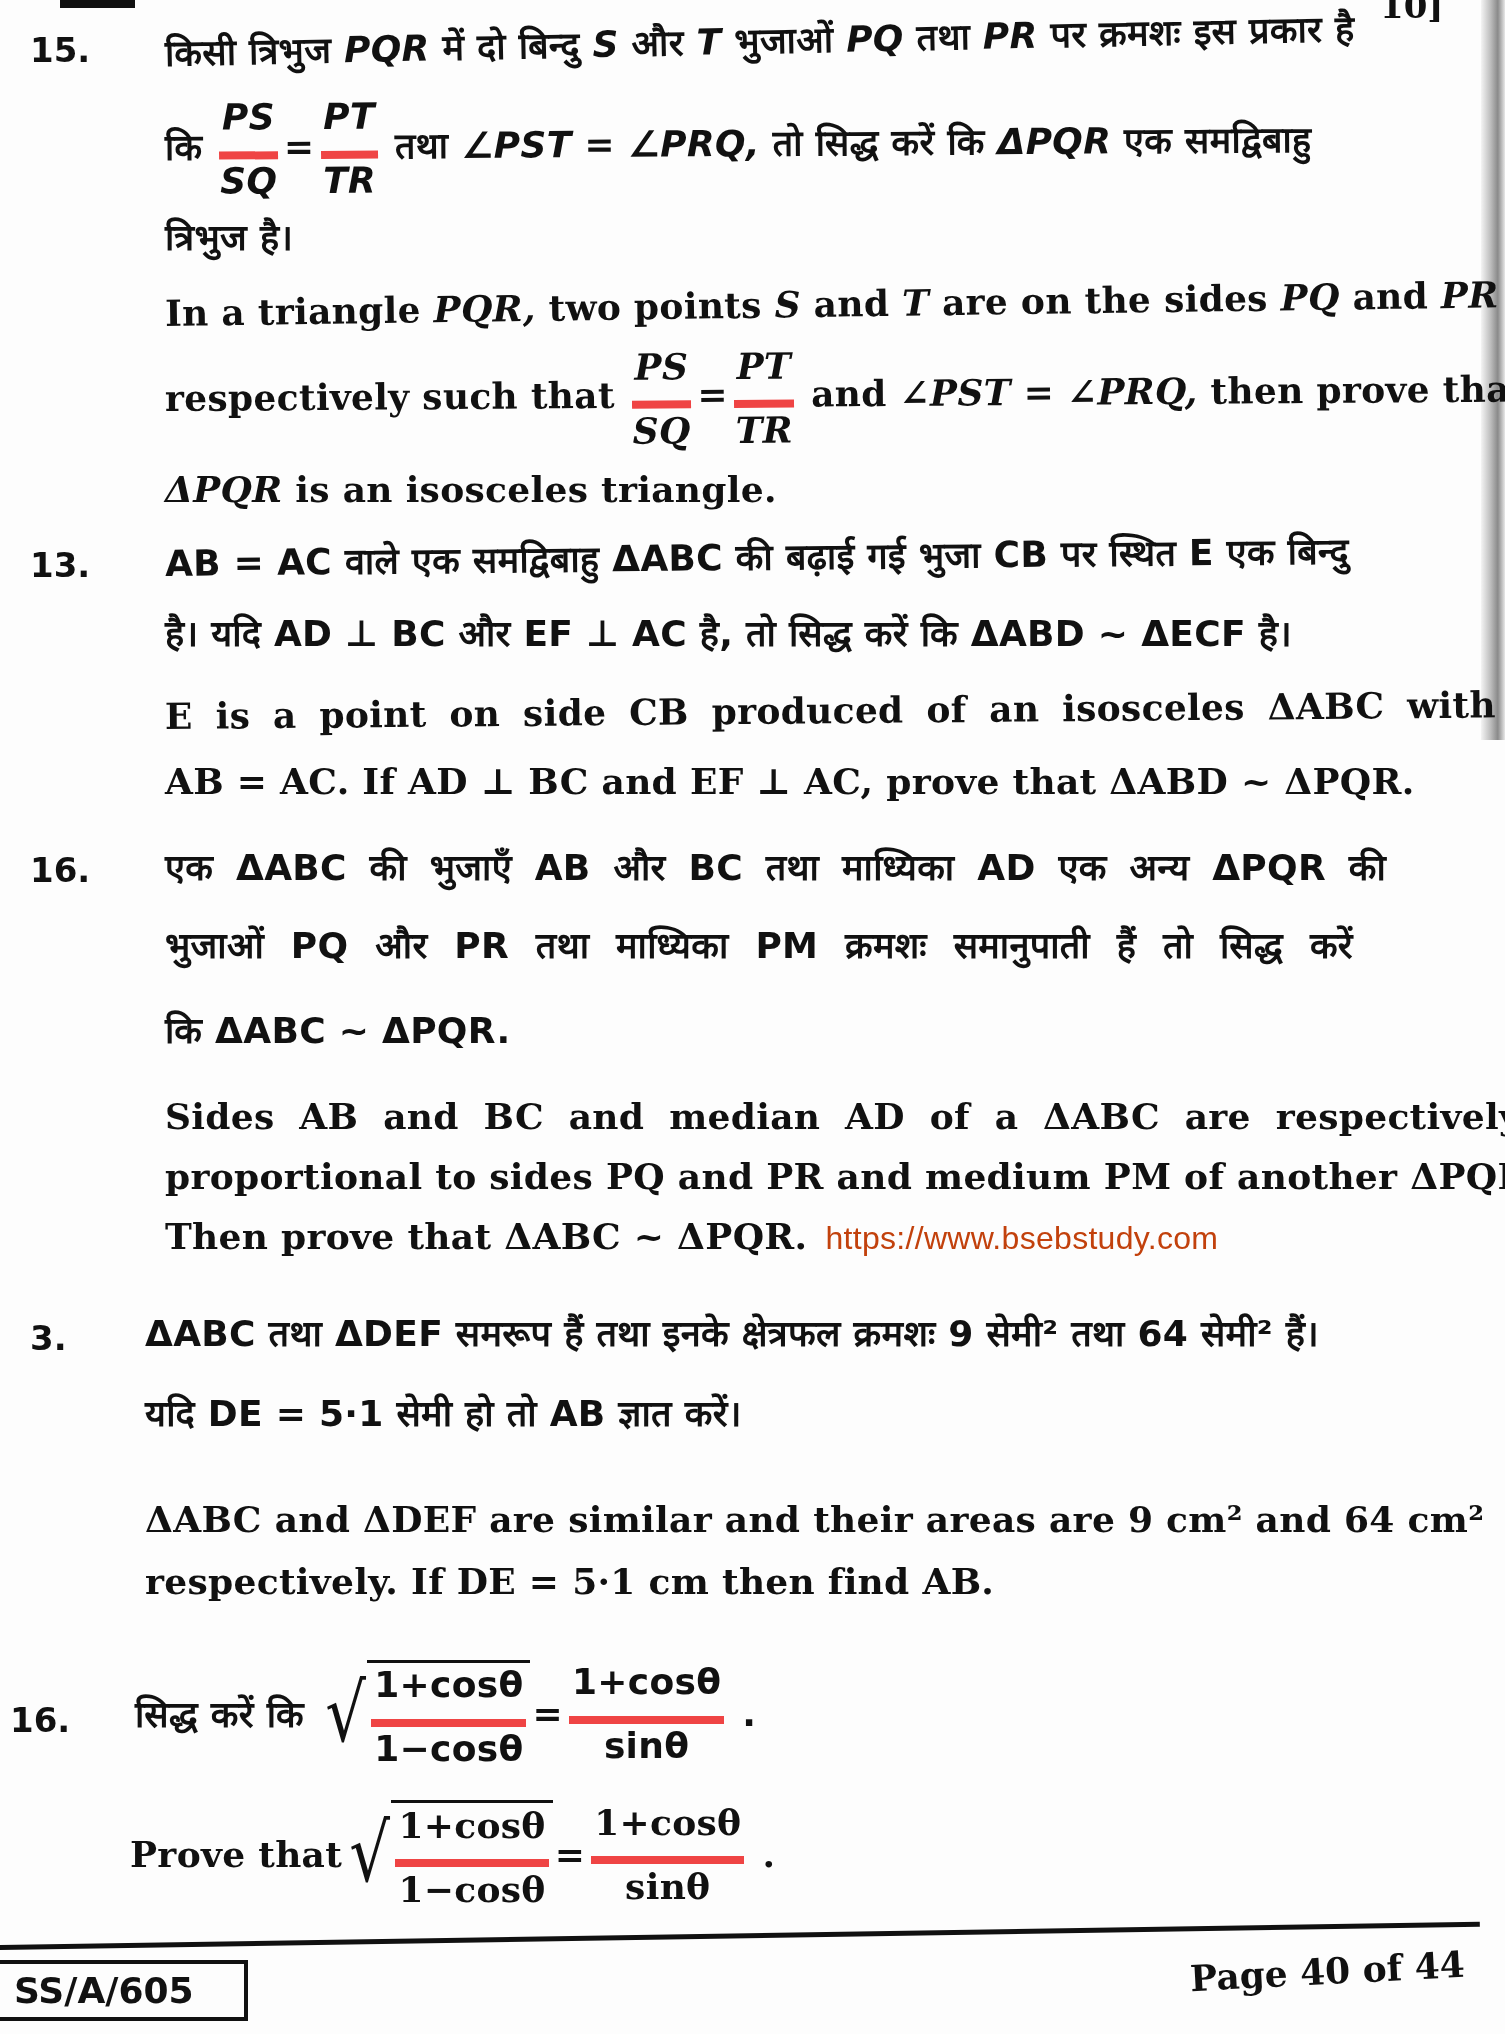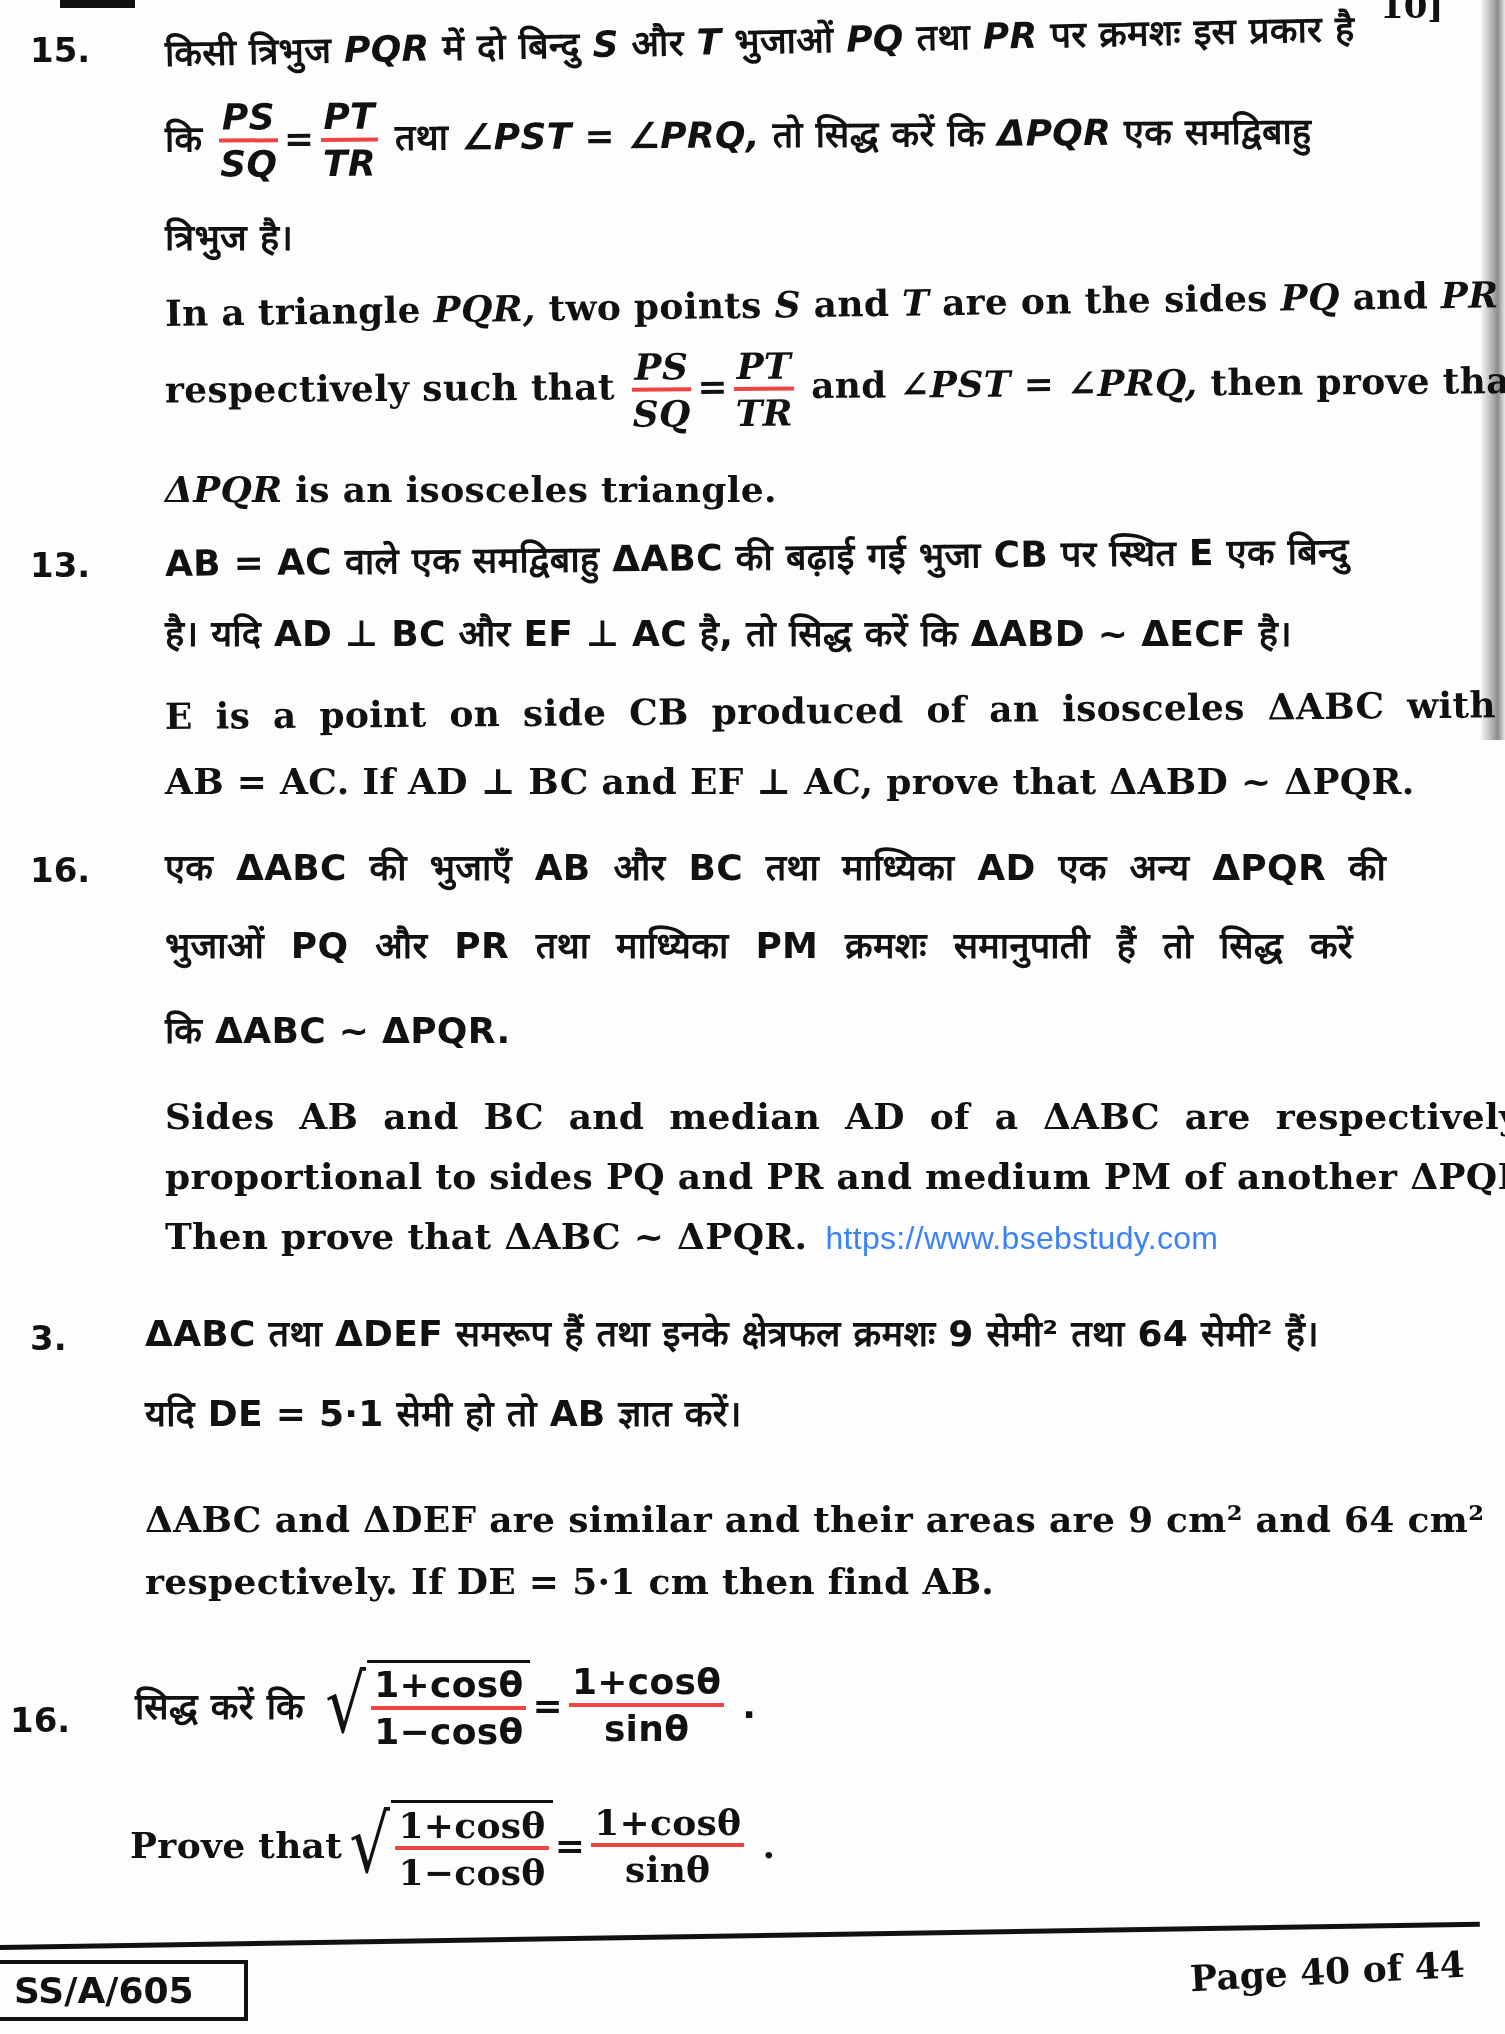--- a/index.html
+++ b/index.html
@@ -12,27 +12,27 @@
   .right-edge { position:absolute; right:0; top:0; width:24px; height:740px;
     background:linear-gradient(90deg,#f4f4f4 0%, #bdbdbd 40%, #8a8a8a 70%, #e8e8e8 100%); }
   .marks-corner { position:absolute; left:1380px; top:-14px; font-size:34px; font-weight:bold; }
   .q { position:absolute; left:0; width:1460px; }
   .qnum { position:absolute; left:30px; font-size:34px; font-weight:bold; font-family:"DejaVu Sans", sans-serif; }
   .line { position:absolute; left:165px; font-size:36px; font-weight:bold; white-space:nowrap; letter-spacing:0.3px; }
   .hi { font-family:"DejaVu Sans", sans-serif; }
   .en { font-family:"DejaVu Serif", serif; }
   i.m { font-style:italic; }
   .frac { display:inline-flex; flex-direction:column; align-items:center; vertical-align:middle; margin:0 4px; line-height:1; }
-  .frac .num { border-bottom:4px solid #ef4444; padding:0 3px 3px; font-style:italic; }
+  .frac .num { border-bottom:8px solid #ef4444; padding:0 3px 16px; font-style:italic; }
   .frac .den { padding-top:4px; font-style:italic; }
   .eq { margin:0 2px; }
   .sqrt { display:inline-flex; align-items:center; vertical-align:middle; }
   .sqrt .rad { font-size:80px; font-weight:normal; line-height:1; transform:scaleX(0.8); margin-right:-4px; }
   .sqrt .under { border-top:3px solid #111; padding-top:4px; }
-  .url { font-family:"Liberation Sans", sans-serif; font-weight:normal; font-size:32px; color:#3b82f6; margin-left:18px; }
+  .url { font-family:"Liberation Sans", sans-serif; font-weight:normal; font-size:32px; color:#c2410c; margin-left:18px; }
   .footer-rule { position:absolute; left:0; top:1945px; width:1480px; height:5px; background:#111; transform:rotate(-0.9deg); transform-origin:left center; }
   .code-box { position:absolute; left:0; top:1960px; padding:6px 50px 6px 14px; border:4px solid #111; border-left:none; font-family:"DejaVu Sans", sans-serif; font-weight:bold; font-size:36px; }
   .page-num { position:absolute; right:40px; top:1950px; font-family:"DejaVu Serif", serif; font-weight:bold; font-size:36px; transform:rotate(-3deg); }
 </style>
 </head>
 <body>
 
 <div class="top-bar"></div>
 <div class="right-edge"></div>
 <div class="marks-corner">10]</div>

